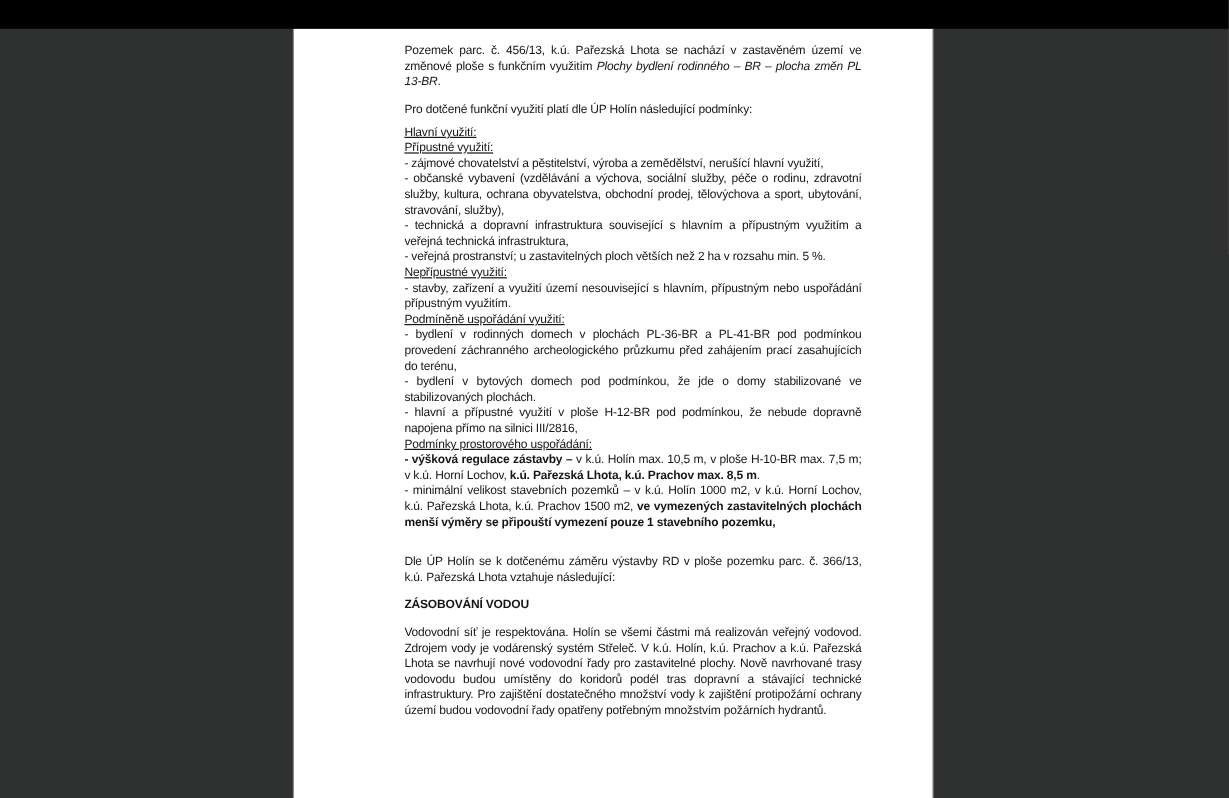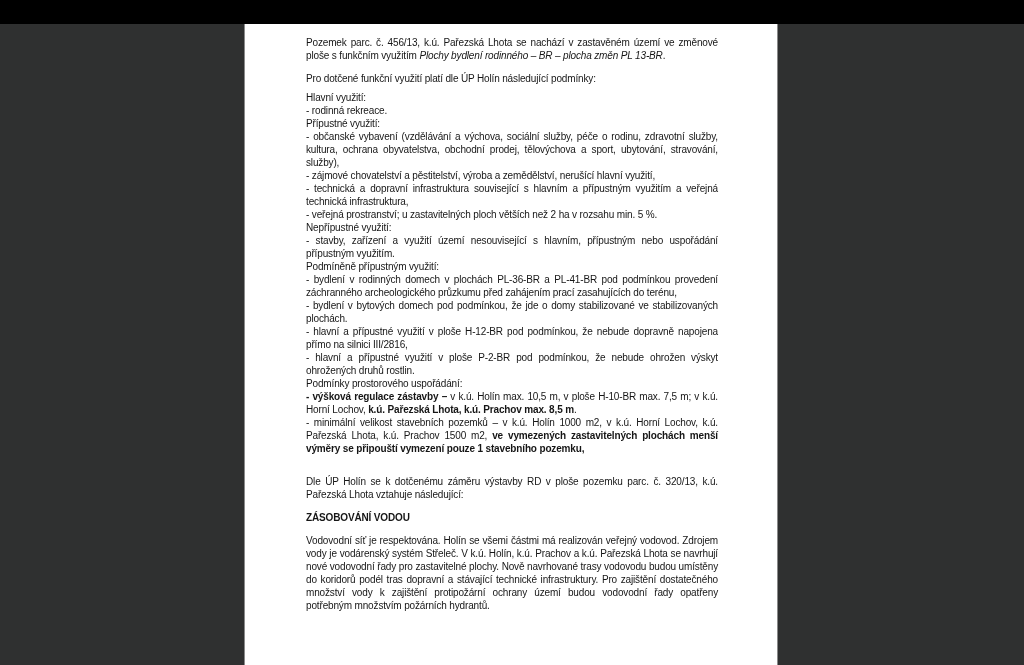--- a/index.html
+++ b/index.html
@@ -20,63 +20,61 @@
     position: absolute; top: 24px; left: 0;
     width: 1024px; height: 641px;
     background: #2f3030;
   }
   .page {
     position: absolute; top: 24px; left: 245px;
     width: 532px; height: 641px;
     background: #ffffff;
     box-shadow: 0 0 0 1px #8a8a8a;
     box-sizing: border-box;
-    padding: 12px 59px 0 61px;
+    padding: 12px 59px 0 92px;
     overflow: hidden;
     z-index: 2;
   }
   .doc {
     font-size: 10px;
     line-height: 13px;
     letter-spacing: -0.15px;
     color: #161616;
   }
   .doc p { margin: 0; }
   .doc p.justify { text-align: justify; }
   .doc p.gap-s { margin-top: 6px; }
   .doc p.gap-m { margin-top: 10px; }
   .doc p.gap-l { margin-top: 20px; }
   .doc span.b { font-weight: bold; }
   .doc span.i { font-style: italic; }
-  .doc span.u { }
+  .doc span.u { text-decoration: underline; }
 </style>
 </head>
 <body style="background: rgb(47, 48, 48);">
 
 <div class="topbar" style="background: rgb(0, 0, 0);"></div>
 <div class="backdrop" style="background: rgb(47, 48, 48);"></div>
 
 <div class="page" style="background: rgb(255, 255, 255);">
   <div class="doc" style="color: rgb(22, 22, 22);">
       <p class="justify"><span class="">Pozemek parc. č. 456/13, k.ú. Pařezská Lhota se nachází v zastavěném území ve změnové ploše s funkčním využitím </span><span class="i">Plochy bydlení rodinného – BR – plocha změn PL 13-BR</span><span class="">.</span></p>
       <p class="gap-m"><span class="">Pro dotčené funkční využití platí dle ÚP Holín následující podmínky:</span></p>
       <p class="gap-s"><span class="u">Hlavní využití:</span></p>
-      <p class=""><span class="">- rodinná rekreace.</span></p>
       <p class=""><span class="u">Přípustné využití:</span></p>
+      <p class="justify"><span class="">- zájmové chovatelství a pěstitelství, výroba a zemědělství, nerušící hlavní využití,</span></p>
       <p class="justify"><span class="">- občanské vybavení (vzdělávání a výchova, sociální služby, péče o rodinu, zdravotní služby, kultura, ochrana obyvatelstva, obchodní prodej, tělovýchova a sport, ubytování, stravování, služby),</span></p>
-      <p class="justify"><span class="">- zájmové chovatelství a pěstitelství, výroba a zemědělství, nerušící hlavní využití,</span></p>
       <p class="justify"><span class="">- technická a dopravní infrastruktura související s hlavním a přípustným využitím a veřejná technická infrastruktura,</span></p>
       <p class=""><span class="">- veřejná prostranství; u zastavitelných ploch větších než 2 ha v rozsahu min. 5 %.</span></p>
       <p class=""><span class="u">Nepřípustné využití:</span></p>
       <p class="justify"><span class="">- stavby, zařízení a využití území nesouvisející s hlavním, přípustným nebo uspořádání přípustným využitím.</span></p>
-      <p class=""><span class="u">Podmíněně přípustným využití:</span></p>
+      <p class=""><span class="u">Podmíněně uspořádání využití:</span></p>
       <p class="justify"><span class="">- bydlení v rodinných domech v plochách PL-36-BR a PL-41-BR pod podmínkou provedení záchranného archeologického průzkumu před zahájením prací zasahujících do terénu,</span></p>
       <p class="justify"><span class="">- bydlení v bytových domech pod podmínkou, že jde o domy stabilizované ve stabilizovaných plochách.</span></p>
       <p class="justify"><span class="">- hlavní a přípustné využití v ploše H-12-BR pod podmínkou, že nebude dopravně napojena přímo na silnici III/2816,</span></p>
-      <p class="justify"><span class="">- hlavní a přípustné využití v ploše P-2-BR pod podmínkou, že nebude ohrožen výskyt ohrožených druhů rostlin.</span></p>
       <p class=""><span class="u">Podmínky prostorového uspořádání:</span></p>
       <p class="justify"><span class="b">- výšková regulace zástavby – </span><span class="">v k.ú. Holín max. 10,5 m, v ploše H-10-BR max. 7,5 m; v k.ú. Horní Lochov, </span><span class="b">k.ú. Pařezská Lhota, k.ú. Prachov max. 8,5 m</span><span class="">.</span></p>
       <p class="justify"><span class="">- minimální velikost stavebních pozemků – v k.ú. Holín 1000 m2, v k.ú. Horní Lochov, k.ú. Pařezská Lhota, k.ú. Prachov 1500 m2, </span><span class="b">ve vymezených zastavitelných plochách menší výměry se připouští vymezení pouze 1 stavebního pozemku,</span></p>
-      <p class="justify gap-l"><span class="">Dle ÚP Holín se k dotčenému záměru výstavby RD v ploše pozemku parc. č. 320/13, k.ú. Pařezská Lhota vztahuje následující:</span></p>
+      <p class="justify gap-l"><span class="">Dle ÚP Holín se k dotčenému záměru výstavby RD v ploše pozemku parc. č. 366/13, k.ú. Pařezská Lhota vztahuje následující:</span></p>
       <p class="gap-m"><span class="b">ZÁSOBOVÁNÍ VODOU</span></p>
       <p class="justify gap-m"><span class="">Vodovodní síť je respektována. Holín se všemi částmi má realizován veřejný vodovod. Zdrojem vody je vodárenský systém Střeleč. V k.ú. Holín, k.ú. Prachov a k.ú. Pařezská Lhota se navrhují nové vodovodní řady pro zastavitelné plochy. Nově navrhované trasy vodovodu budou umístěny do koridorů podél tras dopravní a stávající technické infrastruktury. Pro zajištění dostatečného množství vody k zajištění protipožární ochrany území budou vodovodní řady opatřeny potřebným množstvím požárních hydrantů.</span></p>
     </div>
 </div>
 
 </body></html>

